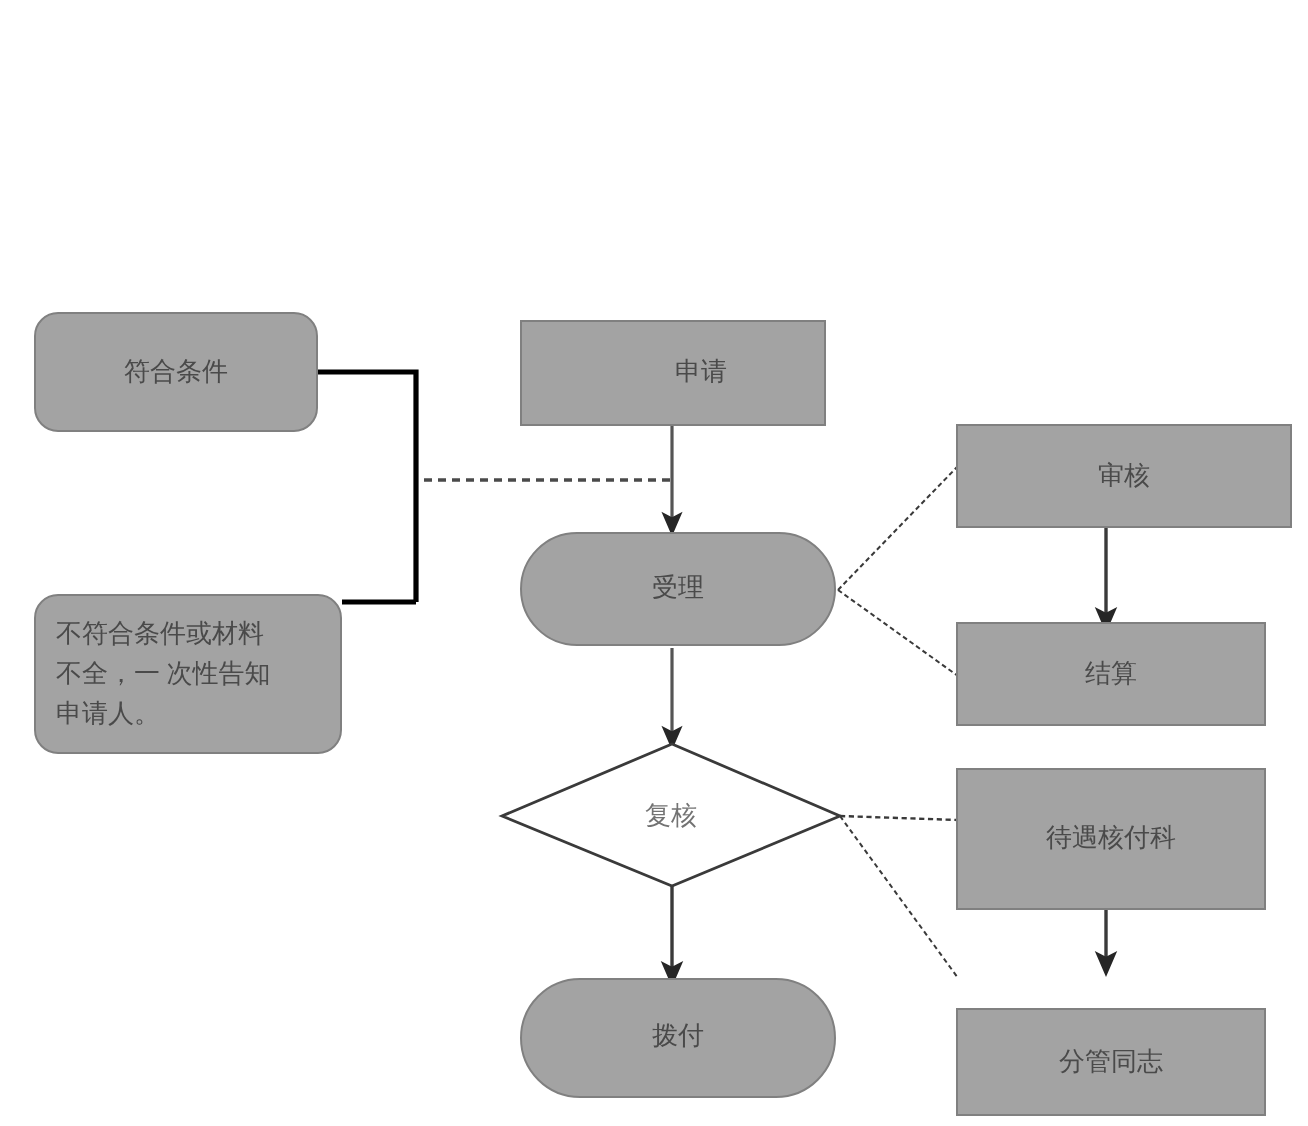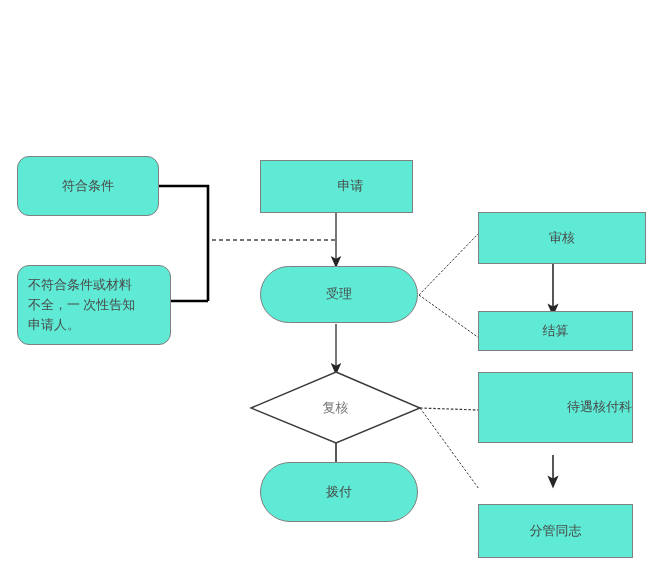--- a/index.html
+++ b/index.html
@@ -32,41 +32,42 @@
     color: #262626;
     font-family: "Liberation Serif", "DejaVu Serif", serif;
   }
   .node {
     position: absolute;
     box-sizing: border-box;
     display: flex;
     align-items: center;
     justify-content: center;
     text-align: center;
-    background: #5eead4;
+    background: #a3a3a3;
     color: #4a4a4a;
     font-size: 13px;
     line-height: 1.55;
     z-index: 3;
   }
   .rect {
     border: 1.4px solid #808080;
   }
   .rounded {
     border: 1.4px solid #808080;
     border-radius: 12px;
   }
   .pill {
     border: 1.4px solid #808080;
     border-radius: 999px;
   }
   .node.left-align {
     justify-content: flex-start;
     text-align: left;
     padding-left: 10px;
+    margin-top: 32px;
   }
   .node .node-text {
     display: block;
     white-space: pre-line;
   }
   .diamond-wrap {
     position: absolute;
     z-index: 3;
   }
   .diamond-label {
@@ -174,33 +175,33 @@
   <div class="node pill" style="left:260px; top:266px; width:158px; height:57px;">
     <span class="node-text">受理</span>
   </div>
 
   <div class="diamond-wrap" style="left:251px; top:372px; width:169px; height:71px;">
     <div class="diamond-label">
       <span class="node-text">复核</span>
     </div>
   </div>
 
-  <div class="node pill" style="left:260px; top:462px; width:158px; height:60px;">
+  <div class="node pill" style="left:260px; top:489px; width:158px; height:60px;font-family:Liberation Mono, monospace;">
     <span class="node-text">拨付</span>
   </div>
 
   <div class="node rect" style="left:478px; top:212px; width:168px; height:52px;">
     <span class="node-text">审核</span>
   </div>
 
-  <div class="node rect" style="left:478px; top:311px; width:155px; height:40px;">
+  <div class="node rect" style="left:478px; top:311px; width:155px; height:52px;">
     <span class="node-text">结算</span>
   </div>
 
-  <div class="node rect" style="left:478px; top:372px; width:155px; height:71px;justify-content:flex-end;">
+  <div class="node rect" style="left:478px; top:384px; width:155px; height:71px;">
     <span class="node-text">待遇核付科</span>
   </div>
 
   <div class="node rect" style="left:478px; top:504px; width:155px; height:54px;">
     <span class="node-text">分管同志</span>
   </div>
 
 </div>
 
 </body></html>

